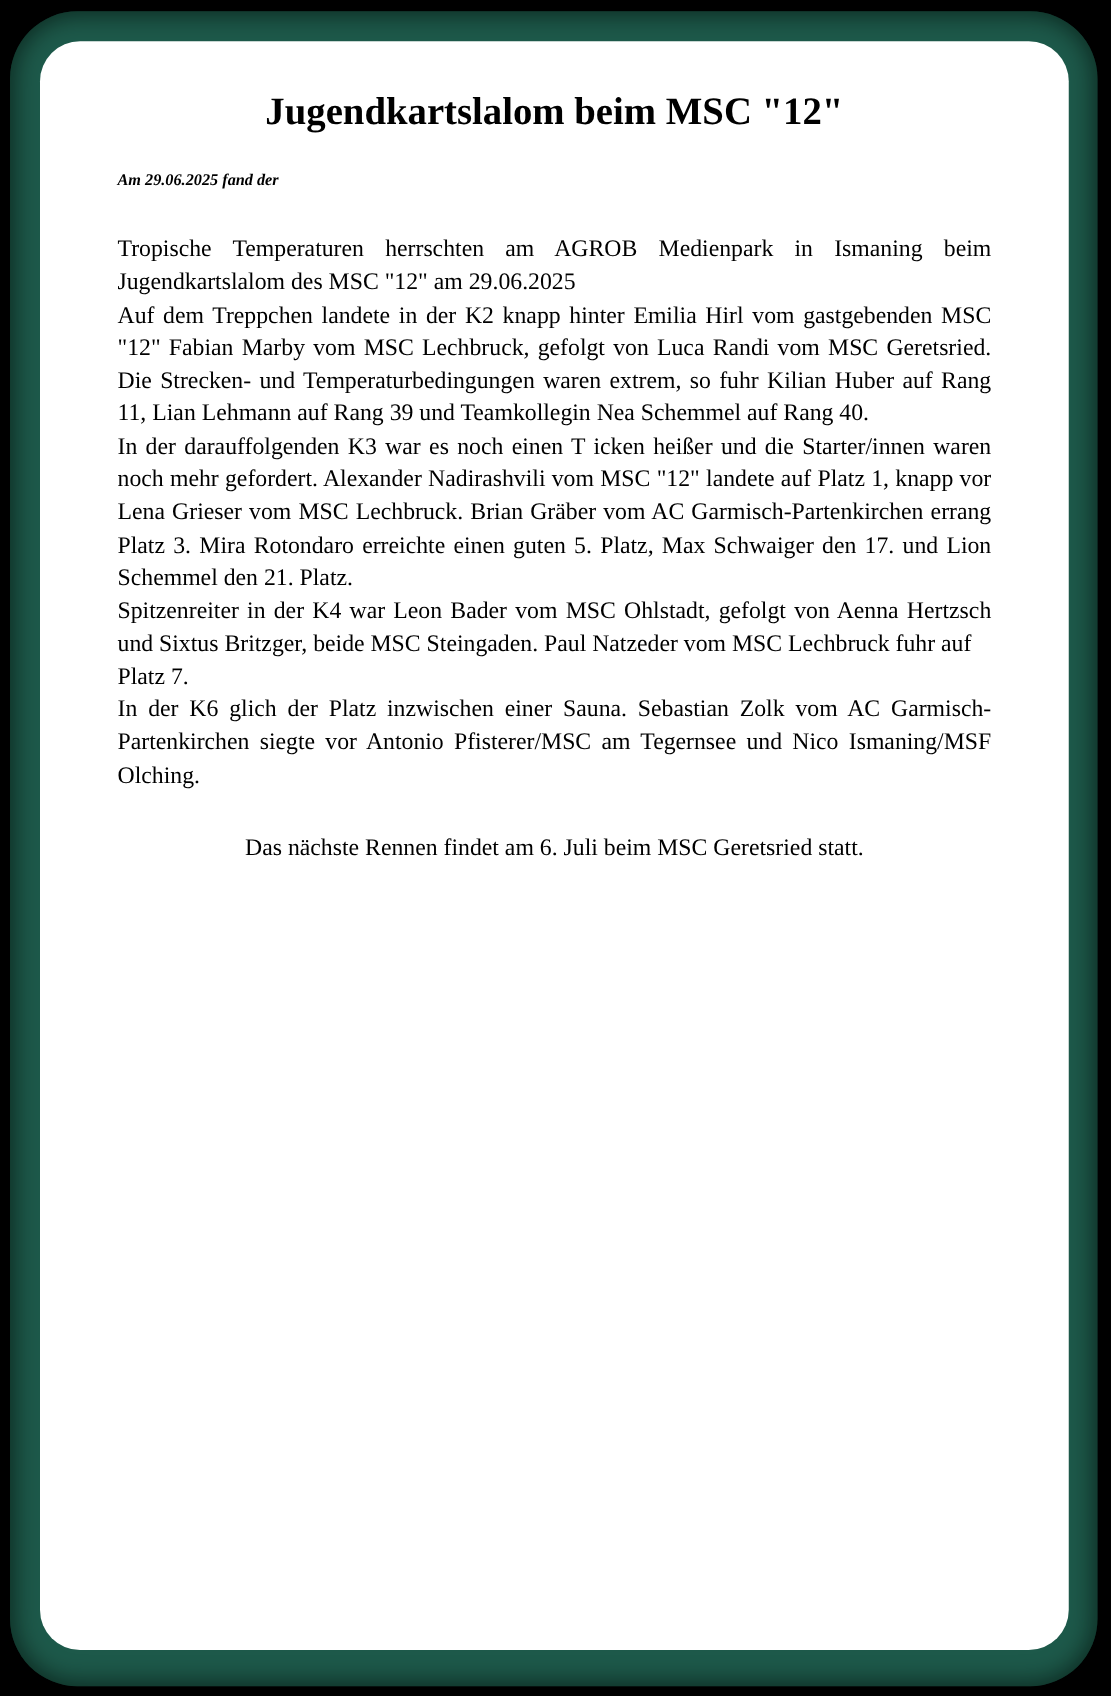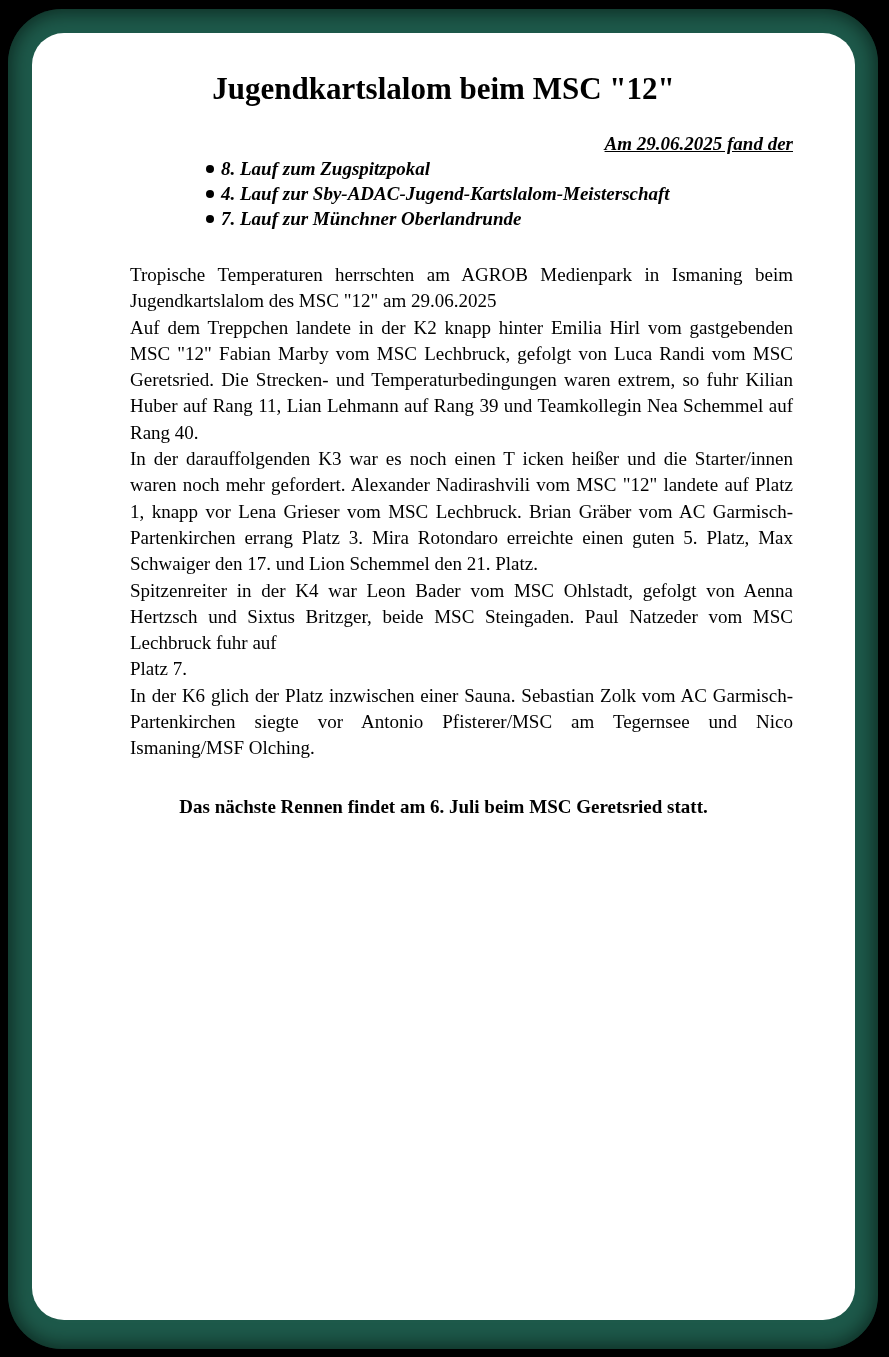--- a/index.html
+++ b/index.html
@@ -43,26 +43,25 @@
   .title {
     margin: 0;
     font-size: 31px;
     line-height: 36px;
     font-weight: bold;
     text-align: center;
     letter-spacing: 0px;
   }
   .lead {
     margin: 24px 0 0 0;
-    font-size: 19px;
+    font-size: 13px;
     line-height: 25px;
     font-weight: bold;
     font-style: italic;
-    text-align: right;
-    text-decoration: underline;
+    text-align: left;
   }
   ul.bullets {
     margin: 0;
     padding: 0 0 0 112px;
     list-style: none;
   }
   ul.bullets li {
     font-size: 19px;
     line-height: 25px;
     font-weight: bold;
@@ -74,63 +73,48 @@
     width: 8px;
     height: 8px;
     border-radius: 50%;
     background: #000;
     flex: 0 0 8px;
     margin-right: 7px;
     align-self: center;
   }
   .article {
     margin-top: 31px;
-    margin-left: 36px;
   }
   .article p {
     margin: 0;
     font-size: 19px;
     line-height: 26.3px;
     text-align: justify;
     white-space: pre-line;
     hyphens: none;
   }
   .footer-note {
     margin: 32px 0 0 0;
     font-size: 19px;
     line-height: 25px;
-    font-weight: bold;
+    font-weight: normal;
     text-align: center;
   }
 </style>
 </head>
 <body style="background: rgb(0, 0, 0); color: rgb(0, 0, 0);">
 
 <div class="frame">
   <div class="paper">
     <div class="content">
 
       <h1 class="title">Jugendkartslalom beim MSC "12"</h1>
 
       <p class="lead">Am 29.06.2025 fand der</p>
 
-      <ul class="bullets">
-        <li>
-          <span class="bullet-dot"></span>
-          <span>8. Lauf zum Zugspitzpokal</span>
-        </li>
-        <li>
-          <span class="bullet-dot"></span>
-          <span>4. Lauf zur Sby-ADAC-Jugend-Kartslalom-Meisterschaft</span>
-        </li>
-        <li>
-          <span class="bullet-dot"></span>
-          <span>7. Lauf zur Münchner Oberlandrunde</span>
-        </li>
-      </ul>
 
       <div class="article">
         <p>Tropische Temperaturen herrschten am AGROB Medienpark in Ismaning beim Jugendkartslalom des MSC "12" am 29.06.2025</p>
         <p>Auf dem Treppchen landete in der K2 knapp hinter Emilia Hirl vom gastgebenden MSC "12" Fabian Marby vom MSC Lechbruck, gefolgt von Luca Randi vom MSC Geretsried. Die Strecken- und Temperaturbedingungen waren extrem, so fuhr Kilian Huber auf Rang 11, Lian Lehmann auf Rang 39 und Teamkollegin Nea Schemmel auf Rang 40.</p>
         <p>In der darauffolgenden K3 war es noch einen T icken heißer und die Starter/innen waren noch mehr gefordert. Alexander Nadirashvili vom MSC "12" landete auf Platz 1, knapp vor Lena Grieser vom MSC Lechbruck. Brian Gräber vom AC Garmisch-Partenkirchen errang Platz 3. Mira Rotondaro erreichte einen guten 5. Platz, Max Schwaiger den 17. und Lion Schemmel den 21. Platz.</p>
         <p>Spitzenreiter in der K4 war Leon Bader vom MSC Ohlstadt, gefolgt von Aenna Hertzsch und Sixtus Britzger, beide MSC Steingaden. Paul Natzeder vom MSC Lechbruck fuhr auf
 Platz 7.</p>
         <p>In der K6 glich der Platz inzwischen einer Sauna. Sebastian Zolk vom AC Garmisch-Partenkirchen siegte vor Antonio Pfisterer/MSC am Tegernsee und Nico Ismaning/MSF Olching.</p>
       </div>
 

